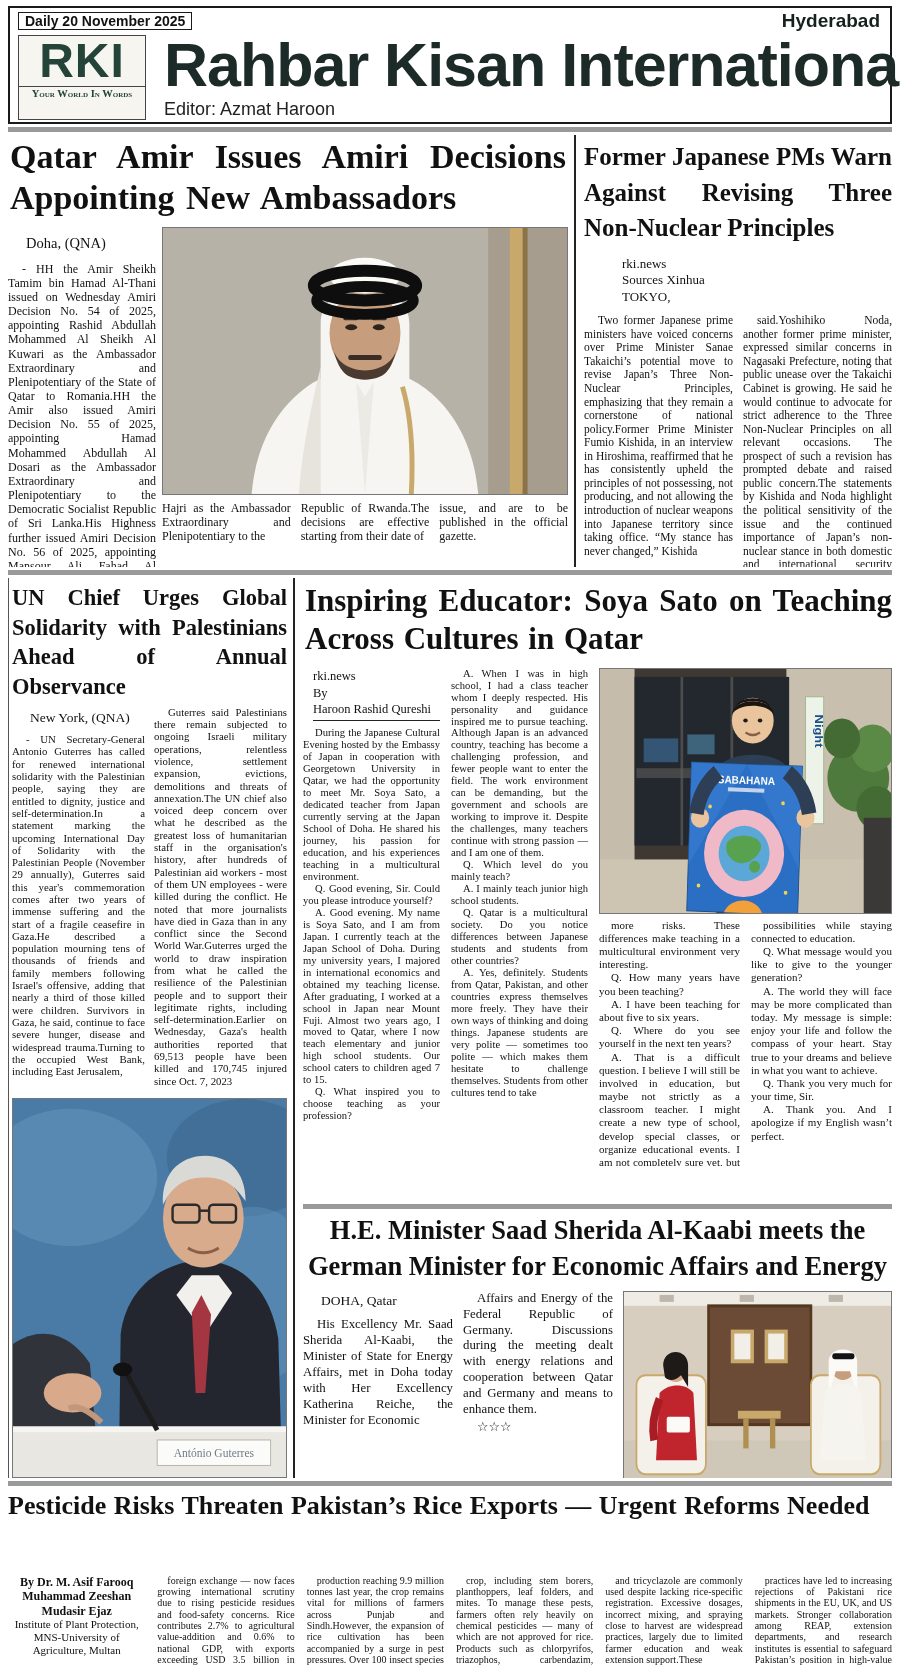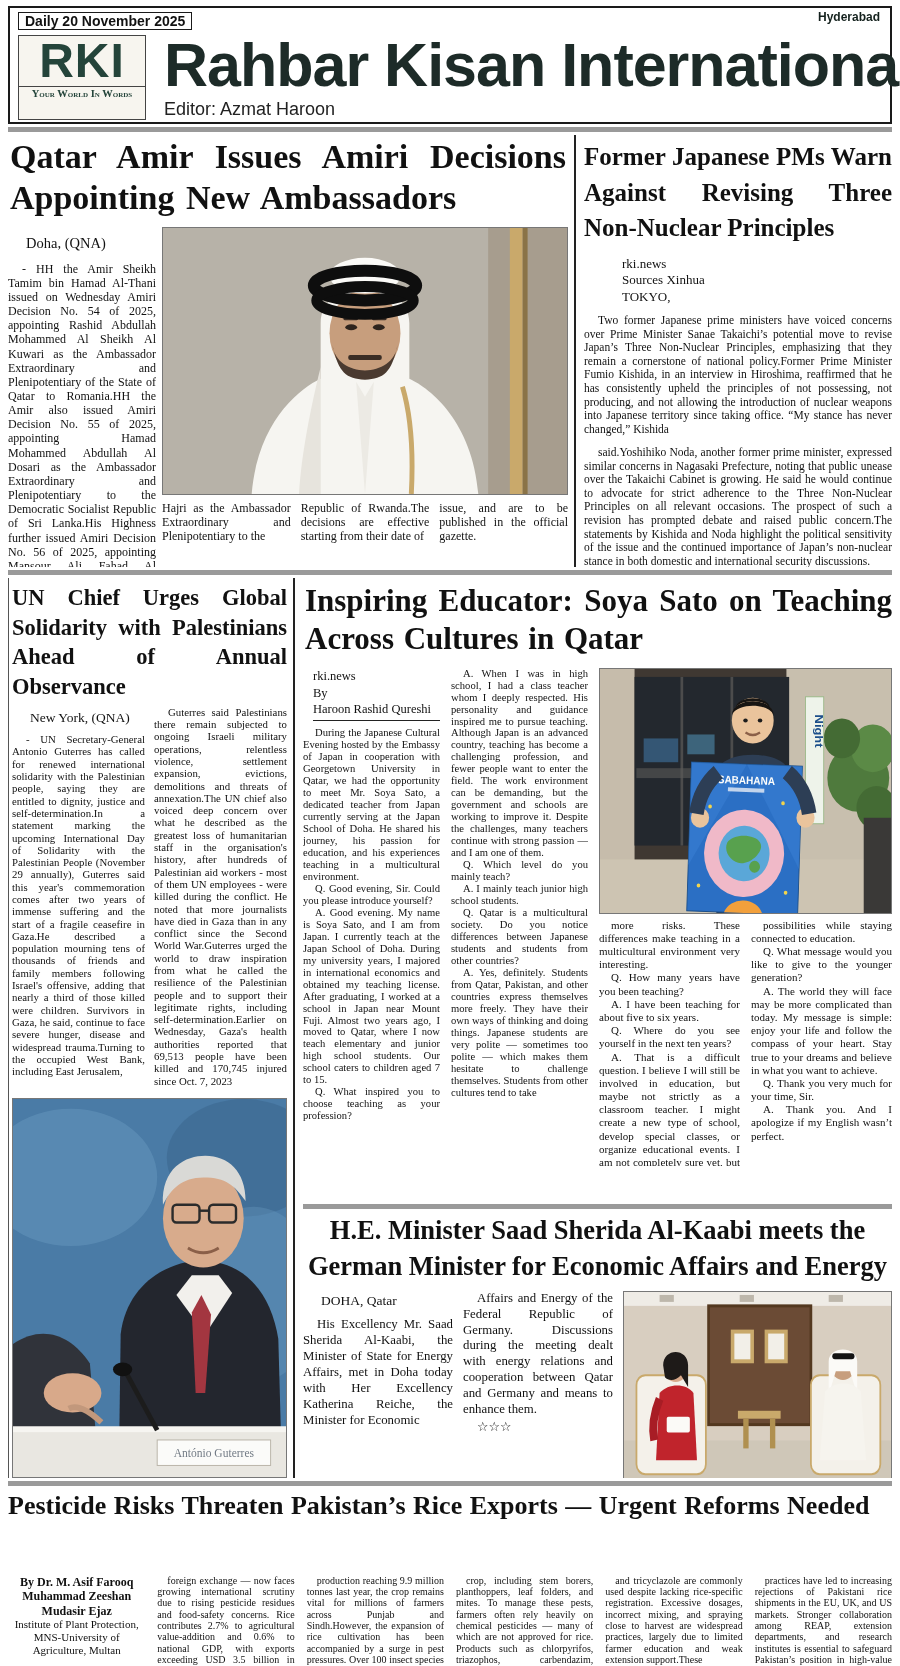--- a/index.html
+++ b/index.html
@@ -3,21 +3,21 @@
 <meta charset="utf-8">
 <style>
   * { margin:0; padding:0; box-sizing:border-box; }
   html,body { background:#ddd; }
   body { font-family:"Liberation Serif", serif; color:#111; }
   .page { width:900px; height:1666px; background:#fff; margin:0 auto; overflow:hidden; padding:6px 8px 0 8px; position:relative; }
 
   
   .masthead { border:2px solid #1a1a1a; height:118px; position:relative; padding:3px 8px; }
   .date-box { position:absolute; top:4px; left:8px; border:1px solid #1a1a1a; font-family:"Liberation Sans",sans-serif; font-weight:bold; font-size:14px; padding:0 6px; }
-  .city { position:absolute; top:2px; right:10px; font-family:"Liberation Sans",sans-serif; font-weight:bold; font-size:12px; color:#14211d; }
+  .city { position:absolute; top:2px; right:10px; font-family:"Liberation Sans",sans-serif; font-weight:bold; font-size:19px; color:#14211d; }
   .mast-row { display:flex; margin-top:24px; align-items:stretch; }
   .logo-box { width:128px; border:1px solid #444; background:#f7f5ef; text-align:center; flex:none; }
   .logo-rki { font-family:"Liberation Sans",sans-serif; font-weight:bold; font-size:48px; line-height:1.05; color:#24443a; letter-spacing:1px; }
   .logo-tag { border-top:1px solid #444; font-family:"Liberation Serif",serif; font-variant:small-caps; font-weight:bold; font-size:10.5px; color:#24443a; padding:1px 0; }
   .mast-main { flex:1; padding-left:18px; display:flex; flex-direction:column; justify-content:flex-start; }
   .paper-title { font-family:"Liberation Sans",sans-serif; font-weight:bold; font-size:61px; letter-spacing:-1px; color:#1d2b28; line-height:1.0; white-space:nowrap; }
   .editors { display:flex; justify-content:space-between; font-family:"Liberation Sans",sans-serif; font-size:18px; color:#222; margin-top:3px; }
 
   .hrule { height:5px; background:#9a9a9a; margin:3px 0; }
 
@@ -33,21 +33,21 @@
   .qatar-body { display:flex; }
   .q-left { width:148px; flex:none; overflow:hidden; }
   .q-right { flex:1; display:flex; flex-direction:column; padding-left:6px; }
   .photo-frame { border:1px solid #777; overflow:hidden; background:#b7b2a8; }
   .amir-photo { height:268px; }
   .q-cont { display:flex; gap:10px; padding-top:6px; }
   .q-cont p { flex:1; text-indent:0; }
   .japan { flex:1; border-left:2px solid #222; padding-left:8px; overflow:hidden; }
   .hl-japan { font-size:25px; line-height:1.42; padding:4px 0 6px 0; }
   .byline { font-size:13px; margin:4px 0 8px 38px; line-height:1.3; }
-  .jp-cols { display:flex; gap:10px;flex-direction:column; }
+  .jp-cols { display:flex; gap:10px; }
   .jp-cols > div { flex:1; overflow:hidden; }
   .jp-cols p { font-size:11.5px; line-height:1.18; }
 
   
   .mid-section { display:flex; height:900px; overflow:hidden; border-left:1px solid #555; }
   .un { width:286px; flex:none; border-right:2px solid #222; padding:0 6px 0 3px; display:flex; flex-direction:column; overflow:hidden; }
   .hl-un { font-size:22.5px; line-height:1.32; padding:5px 0 4px 0; }
   .un-cols { display:flex; gap:9px; height:394px; overflow:hidden; }
   .un-cols > div { flex:1; overflow:hidden; }
   .un-cols p { font-size:10.8px; line-height:1.14; }

